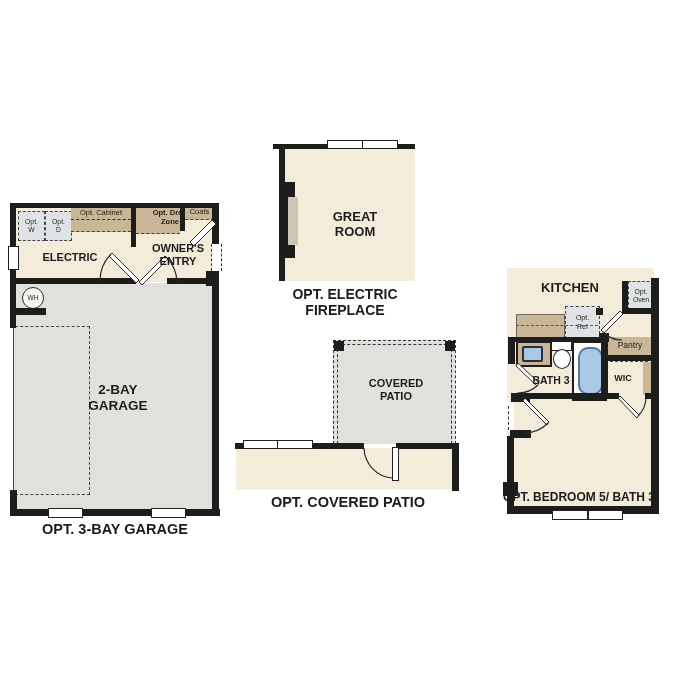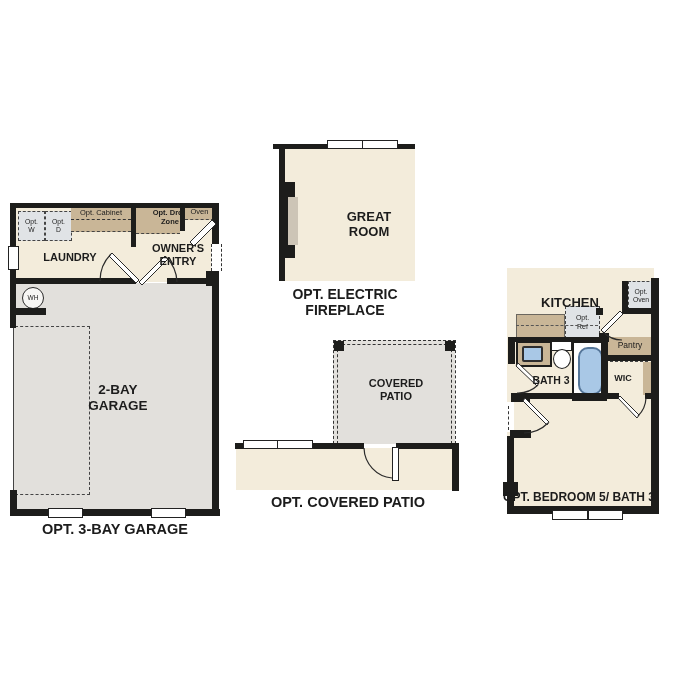--- a/index.html
+++ b/index.html
@@ -37,21 +37,21 @@
   <div class="optbox" style="left:45px;top:211px;width:25px;height:28px;">
     <span class="lbl" style="position:static;font-size:6.8px;">Opt.
 D</span>
   </div>
   <div class="tan" style="left:71px;top:207px;width:60px;height:24px;border-bottom:1px dashed #444;"></div>
   <div class="lbl" style="left:71px;top:209px;width:60px;font-size:7.5px;border-bottom:1px dashed #333;padding-bottom:1px;">Opt. Cabinet</div>
   <div class="tan" style="left:136px;top:207px;width:44px;height:26px;border-bottom:1px dashed #444;"></div>
   <div class="lbl" style="left:148px;top:209px;width:44px;font-size:7.5px;font-weight:bold;">Opt. Drop
 Zone</div>
   <div class="tan" style="left:185px;top:206px;width:29px;height:13px;border-bottom:1px dashed #444;"></div>
-  <div class="lbl" style="left:185px;top:208px;width:29px;font-size:7.5px;">Oven</div>
+  <div class="lbl" style="left:185px;top:208px;width:29px;font-size:7.5px;">Coats</div>
 
   <div style="position:absolute;left:22px;top:287px;width:20px;height:20px;border:1.5px solid #2b2b2b;border-radius:50%;background:#f7f6f4;display:flex;align-items:center;justify-content:center;">
     <span class="lbl" style="position:static;font-size:6.5px;">WH</span>
   </div>
   <div class="w" style="left:15px;top:308px;width:31px;height:7px;"></div>
 
   <div class="w" style="left:10px;top:203px;width:209px;height:5px;"></div>
   <div class="w" style="left:10px;top:203px;width:6px;height:44px;"></div>
   <div class="w" style="left:10px;top:267px;width:6px;height:16px;"></div>
   <div class="w" style="left:10px;top:283px;width:6px;height:45px;"></div>
@@ -147,30 +147,30 @@
     <polygon points="620,311 623,314 604,333 601,330"></polygon>
     <path d="M603,332 A27,27 0 0 0 622,340"></path>
     <polygon points="516,366 518,363 539,383 537,386"></polygon>
     <path d="M538,385 A29,29 0 0 1 517,393"></path>
     <polygon points="523,401 525,398 549,422 547,425"></polygon>
     <path d="M548,423 A34,34 0 0 1 524,433"></path>
     <polygon points="618,398 620,396 639,415 637,418"></polygon>
     <path d="M638,416 A27,27 0 0 0 646,398"></path>
   </svg>
 
-  <div class="lbl bold" style="left:30px;top:251px;width:80px;font-size:11px;">LAUNDRY</div>
+  <div class="lbl bold" style="left:30px;top:251px;width:80px;font-size:11px;">ELECTRIC</div>
   <div class="lbl bold" style="left:142px;top:242px;width:72px;font-size:11px;">OWNER'S
 ENTRY</div>
   <div class="lbl bold" style="left:58px;top:382px;width:120px;font-size:13.5px;">2-BAY
 GARAGE</div>
-  <div class="lbl bold" style="left:319px;top:210px;width:100px;font-size:13px;">GREAT
+  <div class="lbl bold" style="left:305px;top:210px;width:100px;font-size:13px;">GREAT
 ROOM</div>
   <div class="lbl bold" style="left:356px;top:377px;width:80px;font-size:11px;">COVERED
 PATIO</div>
-  <div class="lbl bold" style="left:510px;top:296px;width:120px;font-size:13px;">KITCHEN</div>
+  <div class="lbl bold" style="left:510px;top:281px;width:120px;font-size:13px;">KITCHEN</div>
   <div class="lbl" style="left:608px;top:341px;width:44px;font-size:8.5px;">Pantry</div>
   <div class="lbl bold" style="left:514px;top:374px;width:74px;font-size:10.5px;">BATH 3</div>
   <div class="lbl bold" style="left:603px;top:373px;width:40px;font-size:9px;">WIC</div>
 
   <div class="lbl bold" style="left:15px;top:521px;width:200px;font-size:14.5px;">OPT. 3-BAY GARAGE</div>
   <div class="lbl bold" style="left:284px;top:286px;width:122px;font-size:14px;">OPT. ELECTRIC
 FIREPLACE</div>
   <div class="lbl bold" style="left:248px;top:494px;width:200px;font-size:14.5px;text-align:center;">OPT. COVERED PATIO</div>
   <div class="lbl bold" style="left:476px;top:491px;width:206px;font-size:12px;">OPT. BEDROOM 5/ BATH 3</div>
 

